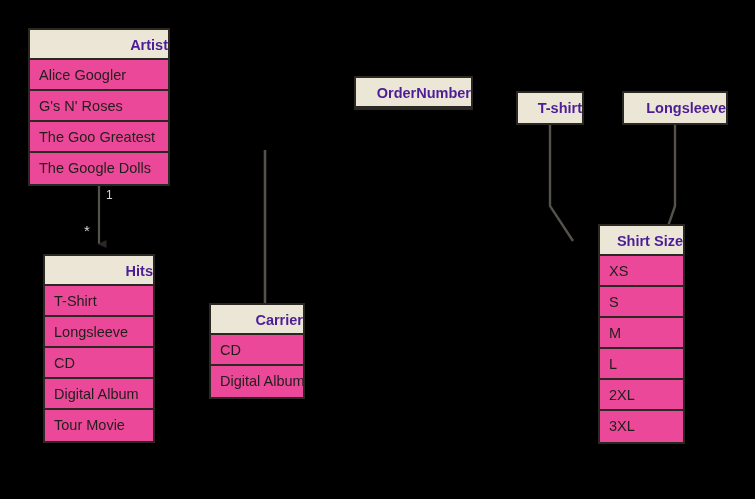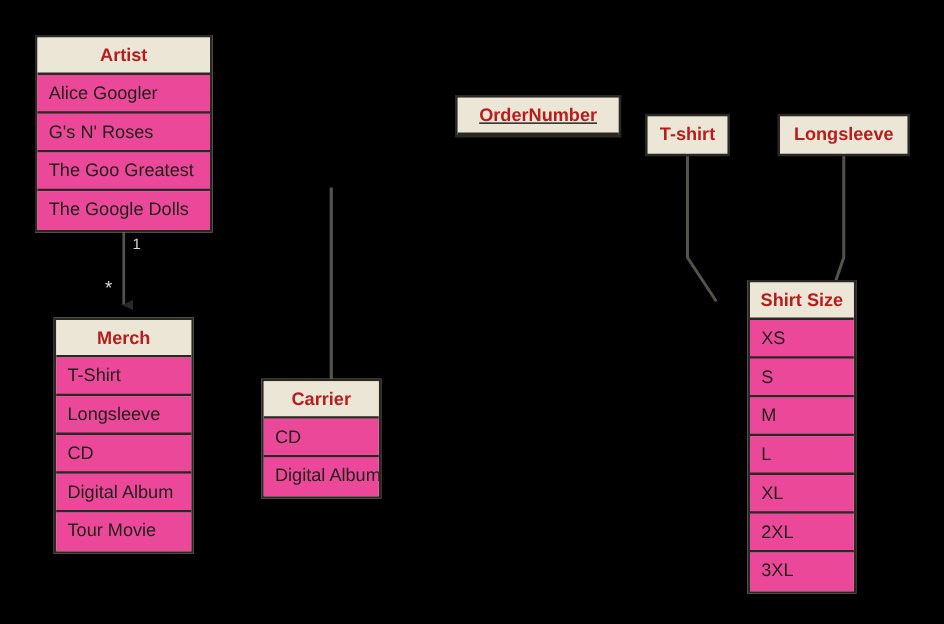--- a/index.html
+++ b/index.html
@@ -25,24 +25,24 @@
   }
   .entity {
     position: absolute;
     background: #ece6d7;
     border: 2px solid #2b2823;
     box-sizing: border-box;
   }
   .entity .hdr {
     height: 30px;
     line-height: 30px;
-    text-align: center;
+    text-align: right;
     font-weight: bold;
     font-size: 14.5px;
-    color: #b91c1c;
+    color: #4c1d95;
     border-bottom: 2px solid #2b2823;
     box-sizing: border-box;
     background: #ece6d7;
   }
   .entity .hdr.last {
     border-bottom: none;
   }
   .entity .row {
     height: 31px;
     line-height: 31px;
@@ -95,51 +95,50 @@
     <div class="row">Alice Googler</div>
     <div class="row">G's N' Roses</div>
     <div class="row">The Goo Greatest</div>
     <div class="row last">The Google Dolls</div>
   </div>
 
   <div class="edge-label" style="left:106px; top:188px;">1</div>
   <div class="edge-label star" style="left:84px; top:227px;">*</div>
 
   <div class="entity" style="left:43px; top:254px; width:112px;">
-    <div class="hdr">Merch</div>
+    <div class="hdr">Hits</div>
     <div class="row">T-Shirt</div>
     <div class="row">Longsleeve</div>
     <div class="row">CD</div>
     <div class="row">Digital Album</div>
     <div class="row last">Tour Movie</div>
   </div>
 
 
   <div class="entity" style="left:209px; top:303px; width:96px;">
     <div class="hdr">Carrier</div>
     <div class="row">CD</div>
     <div class="row last">Digital Album</div>
   </div>
 
-  <div class="entity" style="left:364px; top:76px; width:133px;text-decoration:underline;">
+  <div class="entity" style="left:354px; top:76px; width:119px;">
     <div class="hdr">OrderNumber</div>
   </div>
 
   <div class="entity" style="left:516px; top:91px; width:68px;">
     <div class="hdr last">T-shirt</div>
   </div>
 
   <div class="entity" style="left:622px; top:91px; width:106px;">
     <div class="hdr last">Longsleeve</div>
   </div>
 
   <div class="entity" style="left:598px; top:224px; width:87px;">
     <div class="hdr">Shirt Size</div>
     <div class="row">XS</div>
     <div class="row">S</div>
     <div class="row">M</div>
     <div class="row">L</div>
-    <div class="row">XL</div>
     <div class="row">2XL</div>
     <div class="row last">3XL</div>
   </div>
 
 </div>
 
 </body></html>

